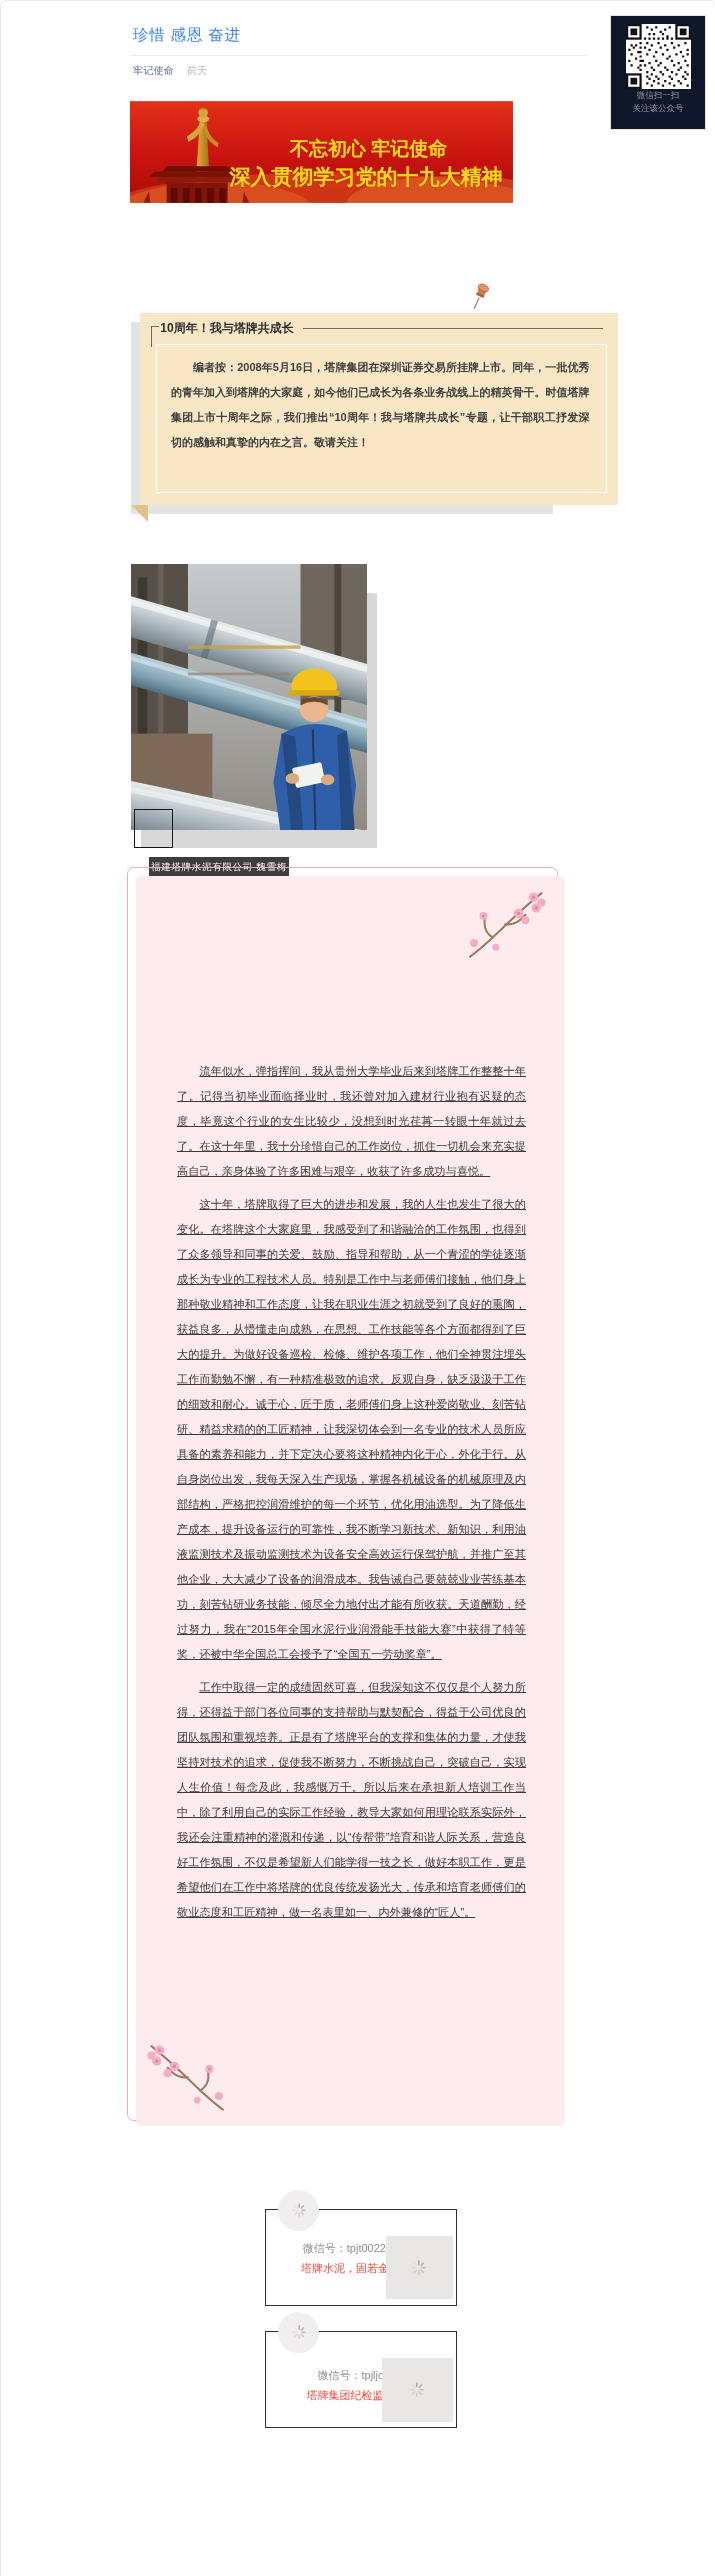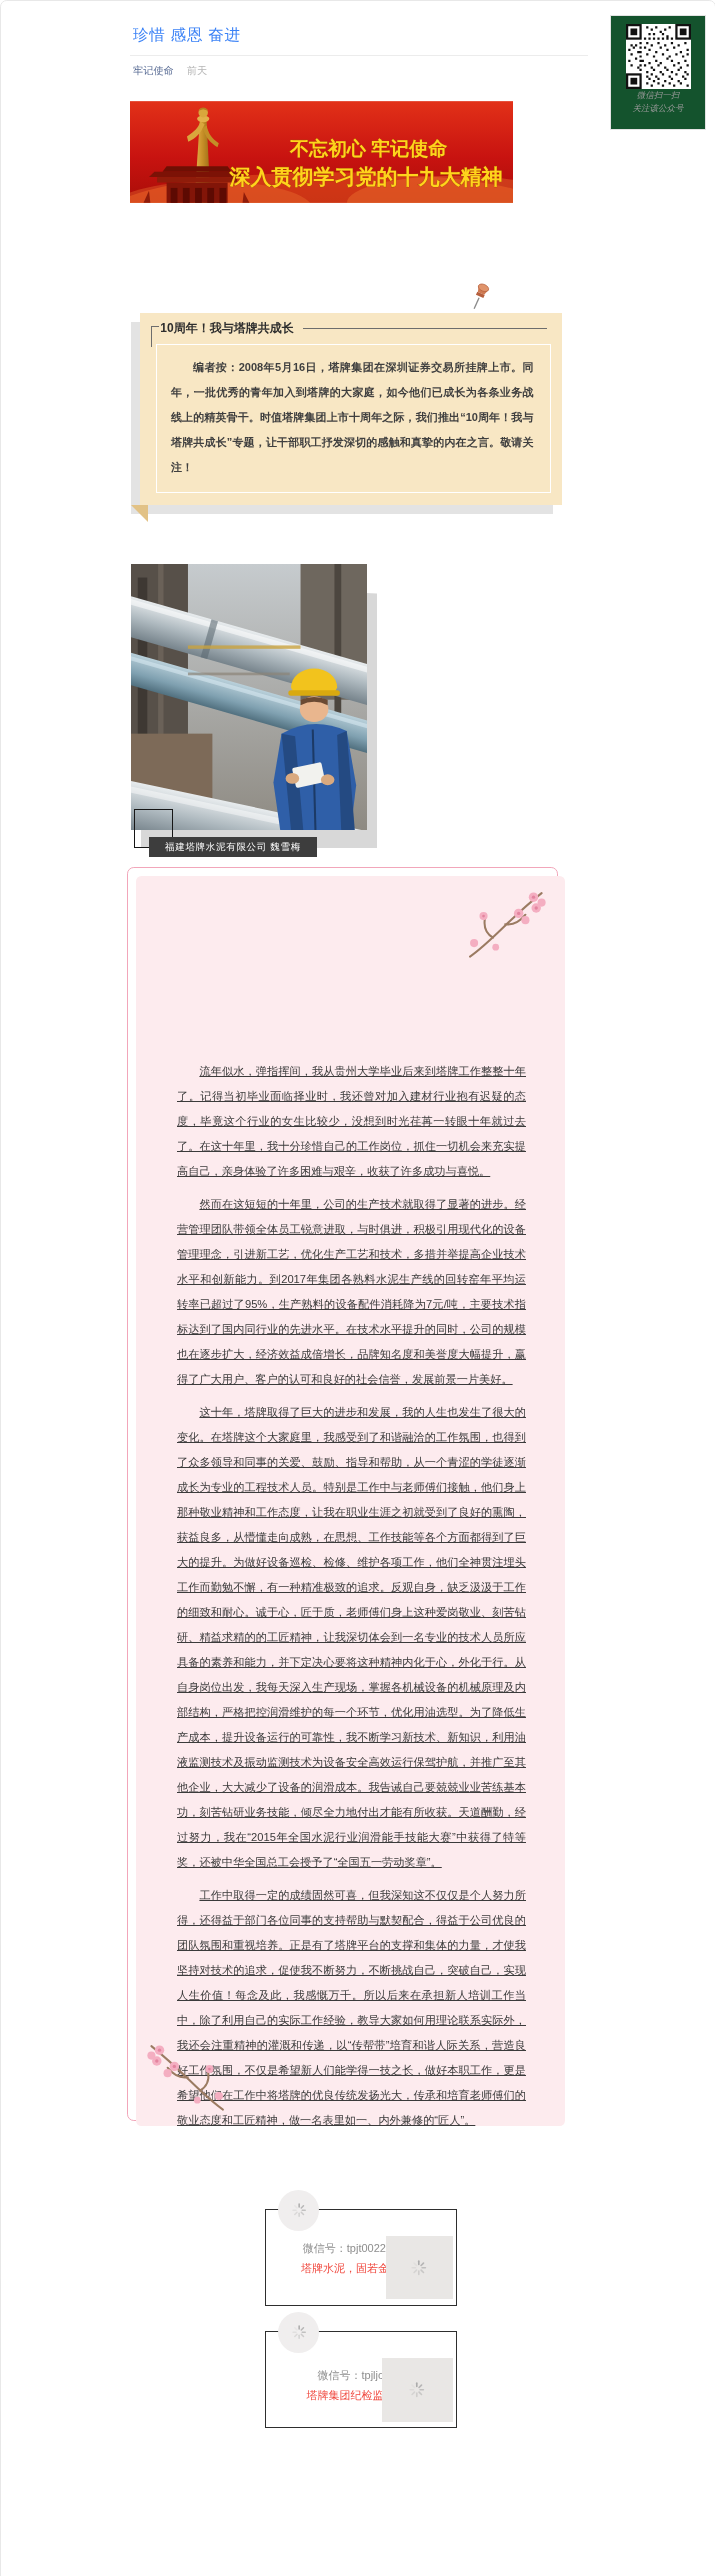--- a/index.html
+++ b/index.html
@@ -9,48 +9,48 @@
   .abs{position:absolute;}
 
   
   .page-title{left:132px;top:24.4px;font-size:15.6px;color:#3b82f6;letter-spacing:0.7px;}
   .header-divider{left:129px;top:54px;width:458px;height:0.7px;background:#ececec;}
   .byline{left:132px;top:63px;font-size:10.2px;}
   .account-link{color:#586b94;cursor:pointer;}
   .pub-time{color:#b6b6b6;margin-left:13px;}
 
   
-  .qr-panel{left:609px;top:13.6px;width:94px;height:113px;border:0.7px solid #e3e3e3;background:#14532d;
-            display:flex;flex-direction:column;align-items:center;font-style:italic;}
+  .qr-panel{left:609px;top:13.6px;width:94px;height:113px;border:0.7px solid #e3e3e3;background:#0f172a;
+            display:flex;flex-direction:column;align-items:center;}
   .qr-panel svg{margin-top:8.1px;}
   .qr-cap{font-size:8.5px;color:#9a9a9a;line-height:13.6px;text-align:center;}
 
   
   .banner{left:129px;top:100px;width:383px;height:102px;cursor:pointer;}
 
   
   .note-shadow{left:130px;top:321px;width:422px;height:192px;background:#e3e3e3;}
-  .note-box{left:139px;top:312px;width:422px;height:192px;background:#f8e7c4;}
+  .note-box{left:139px;top:312px;width:478px;height:192px;background:#f8e7c4;}
   .note-fold{left:130px;top:504px;width:0;height:0;border-top:17.6px solid #e2c286;border-left:17.6px solid transparent;}
   .note-inner-border{position:absolute;left:16.3px;top:31px;right:11px;bottom:12.2px;border:1.4px solid #ffffff;}
   .note-title-row{position:absolute;left:20.3px;top:6.8px;right:15px;display:flex;align-items:center;}
   .note-title{font-size:12px;font-weight:bold;color:#2e2e2e;white-space:nowrap;}
   .note-title-line{flex:1;height:0.7px;background:#6d6d6d;margin-left:9.5px;}
   .note-title-bracket{position:absolute;left:11px;top:13px;width:6.8px;height:20.3px;border-left:0.7px solid #6d6d6d;border-top:0.7px solid #6d6d6d;}
   .note-body{position:absolute;left:31px;right:28.5px;top:42px;font-size:11px;line-height:25px;color:#3f3f3f;
              text-align:justify;text-indent:2em;font-weight:bold;}
   .pushpin{left:467px;top:282px;}
 
   
   .photo-shadow{left:140px;top:582px;width:236px;height:265px;background:#d8d8d8;
                 clip-path:polygon(0 0,100% 4%,100% 100%,0 100%);}
   .photo{left:130px;top:563px;width:236px;height:266px;cursor:pointer;}
   .photo-corner{left:133px;top:808px;width:37px;height:37px;border:1.4px solid #161616;background:transparent;}
-  .photo-caption{left:148px;top:836px;height:20.3px;line-height:20.3px;background:#3d3d3d;color:#ffffff;
-                 font-size:9.5px;padding:0 16px;letter-spacing:0.7px;}
+  .photo-caption{left:148px;top:856px;height:20.3px;line-height:20.3px;background:#3d3d3d;color:#ffffff;
+                 font-size:9.5px;padding:0 2px;letter-spacing:0.7px;}
 
   
   .article-outline{left:126px;top:866px;width:429px;height:1252px;border:1.4px solid #f2a6ba;border-radius:6.8px;background:transparent;}
   .article-fill{left:135px;top:875px;width:429px;height:1250px;background:#fdebee;border-radius:5.4px;overflow:hidden;}
   .article-text{position:absolute;left:33px;right:31px;top:175px;font-size:11.2px;line-height:25px;color:#3b3b3b;
                 text-align:justify;}
   .article-text p{margin:8px;text-indent:2em;text-decoration:underline;}
   .blossom-tr{position:absolute;right:17.6px;top:9.5px;}
   .blossom-bl{position:absolute;left:9.5px;bottom:12.2px;transform:scaleX(-1);}
 
@@ -251,21 +251,20 @@
       </g>
       <g fill="#e3849f">
         <circle cx="100" cy="16" r="2.5"></circle>
           <circle cx="104" cy="32" r="2.5"></circle>
           <circle cx="78" cy="40" r="2.5"></circle>
           <circle cx="26" cy="44" r="2"></circle>
       </g>
     </svg>
     <div class="article-text">
       <p>流年似水，弹指挥间，我从贵州大学毕业后来到塔牌工作整整十年了。记得当初毕业面临择业时，我还曾对加入建材行业抱有迟疑的态度，毕竟这个行业的女生比较少，没想到时光荏苒一转眼十年就过去了。在这十年里，我十分珍惜自己的工作岗位，抓住一切机会来充实提高自己，亲身体验了许多困难与艰辛，收获了许多成功与喜悦。</p>
-      <p>然而在这短短的十年里，公司的生产技术就取得了显著的进步。经营管理团队带领全体员工锐意进取，与时俱进，积极引用现代化的设备管理理念，引进新工艺，优化生产工艺和技术，多措并举提高企业技术水平和创新能力。到2017年集团各熟料水泥生产线的回转窑年平均运转率已超过了95%，生产熟料的设备配件消耗降为7元/吨，主要技术指标达到了国内同行业的先进水平。在技术水平提升的同时，公司的规模也在逐步扩大，经济效益成倍增长，品牌知名度和美誉度大幅提升，赢得了广大用户、客户的认可和良好的社会信誉，发展前景一片美好。</p>
       <p>这十年，塔牌取得了巨大的进步和发展，我的人生也发生了很大的变化。在塔牌这个大家庭里，我感受到了和谐融洽的工作氛围，也得到了众多领导和同事的关爱、鼓励、指导和帮助，从一个青涩的学徒逐渐成长为专业的工程技术人员。特别是工作中与老师傅们接触，他们身上那种敬业精神和工作态度，让我在职业生涯之初就受到了良好的熏陶，获益良多，从懵懂走向成熟，在思想、工作技能等各个方面都得到了巨大的提升。为做好设备巡检、检修、维护各项工作，他们全神贯注埋头工作而勤勉不懈，有一种精准极致的追求。反观自身，缺乏汲汲于工作的细致和耐心。诚于心，匠于质，老师傅们身上这种爱岗敬业、刻苦钻研、精益求精的的工匠精神，让我深切体会到一名专业的技术人员所应具备的素养和能力，并下定决心要将这种精神内化于心，外化于行。从自身岗位出发，我每天深入生产现场，掌握各机械设备的机械原理及内部结构，严格把控润滑维护的每一个环节，优化用油选型。为了降低生产成本，提升设备运行的可靠性，我不断学习新技术、新知识，利用油液监测技术及振动监测技术为设备安全高效运行保驾护航，并推广至其他企业，大大减少了设备的润滑成本。我告诫自己要兢兢业业苦练基本功，刻苦钻研业务技能，倾尽全力地付出才能有所收获。天道酬勤，经过努力，我在“2015年全国水泥行业润滑能手技能大赛”中获得了特等奖，还被中华全国总工会授予了“全国五一劳动奖章”。</p>
       <p>工作中取得一定的成绩固然可喜，但我深知这不仅仅是个人努力所得，还得益于部门各位同事的支持帮助与默契配合，得益于公司优良的团队氛围和重视培养。正是有了塔牌平台的支撑和集体的力量，才使我坚持对技术的追求，促使我不断努力，不断挑战自己，突破自己，实现人生价值！每念及此，我感慨万千。所以后来在承担新人培训工作当中，除了利用自己的实际工作经验，教导大家如何用理论联系实际外，我还会注重精神的灌溉和传递，以“传帮带”培育和谐人际关系，营造良好工作氛围，不仅是希望新人们能学得一技之长，做好本职工作，更是希望他们在工作中将塔牌的优良传统发扬光大，传承和培育老师傅们的敬业态度和工匠精神，做一名表里如一、内外兼修的“匠人”。</p>
 
     </div>
     <svg class="blossom-bl" width="81" height="75" viewBox="0 0 120 110">
       <path d="M6 104 C 40 80 64 48 112 10 M58 56 C 70 58 80 52 88 42 M40 76 C 30 70 26 60 28 48" stroke="#9b7b62" stroke-width="3" fill="none" stroke-linecap="round"></path>
       <g fill="#f4aec1">
         <circle cx="100" cy="16" r="7"></circle>
           <circle cx="112" cy="24" r="6"></circle>
           <circle cx="104" cy="32" r="7"></circle>

